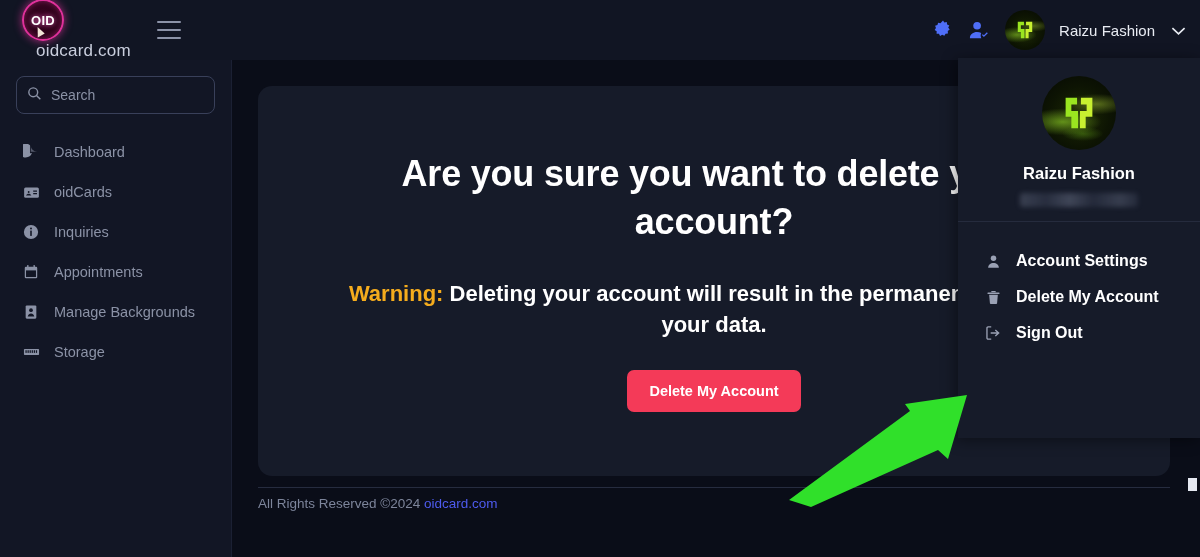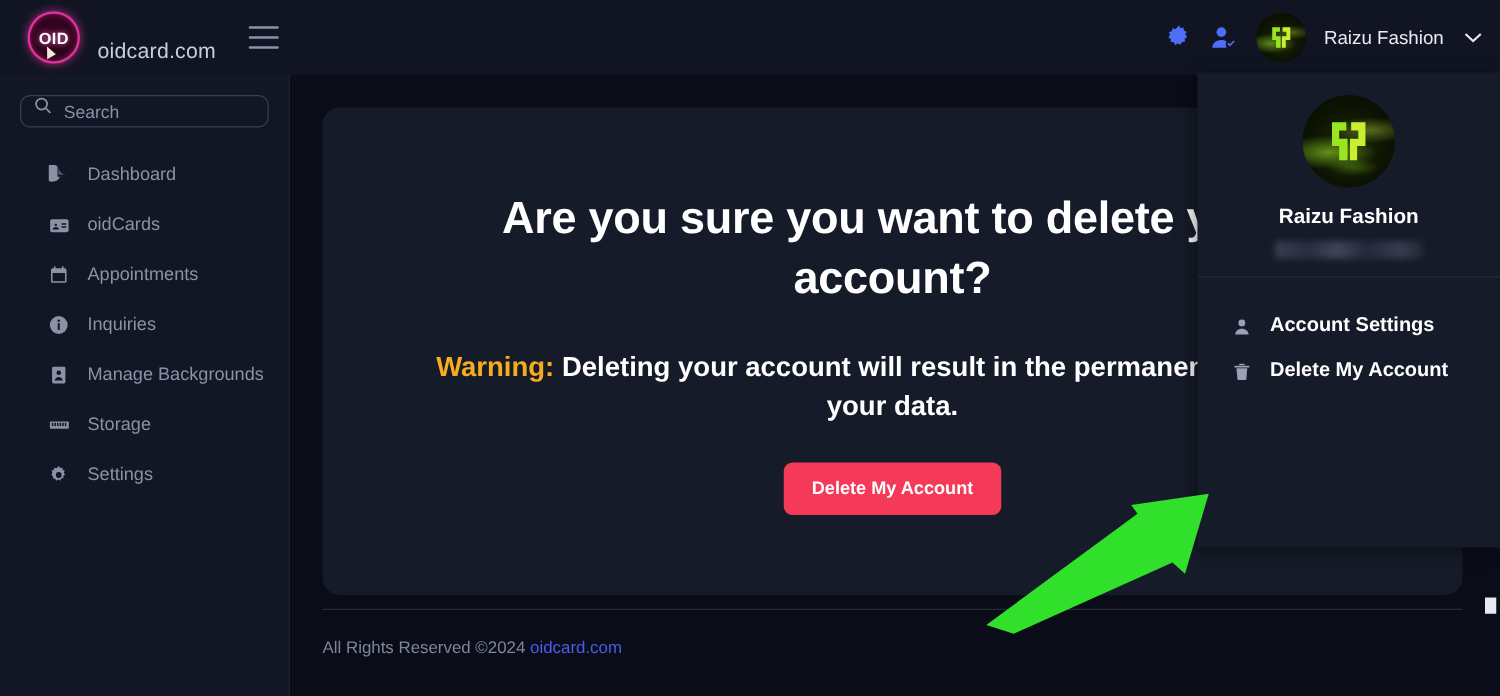--- a/index.html
+++ b/index.html
@@ -11,21 +11,21 @@
   }
   #app { position: relative; width: 1200px; height: 557px; background: #0a0d18; }
 
   
   .topbar {
     position: absolute; top: 0; left: 0; width: 1200px; height: 60px;
     background: #111523;
     display: flex; align-items: center;
     z-index: 30;
   }
-  .brand { display: flex; align-items: flex-end; padding-left: 22px; }
+  .brand { display: flex; align-items: flex-start; padding-left: 22px; flex-direction: column; }
   .oid-logo {
     width: 42px; height: 42px; border-radius: 50%;
     background: radial-gradient(circle at 50% 45%, #3d0425 0%, #2a0318 60%, #15010c 100%);
     border: 2.5px solid #e0319b;
     box-shadow: 0 0 8px rgba(224,49,155,0.75), inset 0 0 6px rgba(224,49,155,0.5);
     position: relative; display: flex; align-items: center; justify-content: center;
     flex: none;
   }
   .oid-logo .oid-text {
     font-size: 13px; font-weight: bold; color: #ffffff; letter-spacing: .3px;
@@ -73,36 +73,36 @@
   
   .sidebar {
     position: absolute; top: 60px; left: 0; width: 232px; height: 497px;
     background: #121625;
     border-right: 1px solid #1b2033;
     padding-top: 16px;
     z-index: 10;
   }
   .search-wrap { padding: 0 16px; }
   .search-box {
-    height: 26px; border: 1px solid #39405a; border-radius: 8px;
-    display: flex; padding: 0 10px; gap: 9px;
+    height: 38px; border: 1px solid #39405a; border-radius: 8px;
+    display: flex; align-items: center; padding: 0 10px; gap: 9px;
     background: transparent;
   }
   .search-box svg { flex: none; }
   .search-input {
     background: transparent; border: 0; outline: none;
     color: #9aa1b4; font-size: 14px; font-family: "Liberation Sans", sans-serif;
     width: 100%;
   }
   .search-input::placeholder { color: #8b92a6; }
 
   .nav { margin-top: 18px; }
   .nav-item {
     display: flex; align-items: center; gap: 14px;
-    height: 40px; padding-left: 38px; cursor: pointer;
+    height: 40px; padding-left: 22px; cursor: pointer;
     color: #8b92a6; font-size: 14.5px;
   }
   .nav-item .nico { width: 18px; height: 18px; display:flex; align-items:center; justify-content:center; flex:none; }
 
   
   .main {
     position: absolute; top: 60px; left: 232px; width: 968px; height: 497px;
     background: #0a0d18;
     padding: 26px 30px 0 26px;
   }
@@ -129,21 +129,21 @@
     border: 0; border-radius: 7px;
     font-size: 14.5px; font-weight: bold;
     padding: 13px 22px; cursor: pointer;
     font-family: "Liberation Sans", sans-serif;
   }
   .footer {
     position: absolute; left: 26px; right: 30px; bottom: 0; height: 80px;
   }
   .footer-rule { border-top: 1px solid #262c3f; margin-top: 10px; }
   .footer-text {
-    margin-top: 22px; color: #7d859b; font-size: 13.5px;
+    margin-top: 8px; color: #7d859b; font-size: 13.5px;
   }
   .footer-text .flink { color: #4e5bef; }
 
   
   .dropdown {
     position: absolute; top: 58px; right: 0; width: 242px; height: 380px;
     background: #161b29;
     z-index: 40;
     box-shadow: -2px 2px 14px rgba(0,0,0,0.45);
     display: flex; flex-direction: column;
@@ -271,38 +271,38 @@
             <path d="M3.2 12.2c.5-1.3 1.6-2 2.8-2s2.3.7 2.8 2" fill="#121625" stroke="none"></path>
             <path d="M10.8 7.6h4M10.8 10.2h4" stroke="#121625" stroke-width="1.3"></path>
           </svg>
         </span>
         <span>oidCards</span>
       </div>
 
       <div class="nav-item">
         <span class="nico">
           <svg width="16" height="16" viewBox="0 0 18 18" fill="#8b92a6">
+            <circle cx="9" cy="9" r="8"></circle>
+            <rect x="8.1" y="7.4" width="1.8" height="6" fill="#121625"></rect>
+            <circle cx="9" cy="5.1" r="1.1" fill="#121625"></circle>
+          </svg>
+        </span>
+        <span>Inquiries</span>
+      </div>
+
+      <div class="nav-item">
+        <span class="nico">
+          <svg width="16" height="16" viewBox="0 0 18 18" fill="#8b92a6">
             <rect x="2" y="3" width="14" height="13" rx="1.4"></rect>
             <rect x="3.4" y="7.2" width="11.2" height="7.4" fill="#121625"></rect>
             <rect x="4.6" y="1.2" width="1.6" height="3.2" rx=".6"></rect>
             <rect x="11.8" y="1.2" width="1.6" height="3.2" rx=".6"></rect>
           </svg>
         </span>
         <span>Appointments</span>
-      </div>
-
-      <div class="nav-item">
-        <span class="nico">
-          <svg width="16" height="16" viewBox="0 0 18 18" fill="#8b92a6">
-            <circle cx="9" cy="9" r="8"></circle>
-            <rect x="8.1" y="7.4" width="1.8" height="6" fill="#121625"></rect>
-            <circle cx="9" cy="5.1" r="1.1" fill="#121625"></circle>
-          </svg>
-        </span>
-        <span>Inquiries</span>
       </div>
 
 
       <div class="nav-item">
         <span class="nico">
           <svg width="16" height="16" viewBox="0 0 18 18" fill="#8b92a6">
             <rect x="3" y="1.6" width="12" height="15" rx="1.3"></rect>
             <circle cx="9" cy="7" r="2.1" fill="#121625"></circle>
             <path d="M5.3 14c.5-2.2 2-3.3 3.7-3.3s3.2 1.1 3.7 3.3z" fill="#121625"></path>
           </svg>
@@ -319,29 +319,20 @@
             <rect x="4.8" y="6.6" width="1.3" height="2.8" fill="#121625"></rect>
             <rect x="7" y="6.6" width="1.3" height="2.8" fill="#121625"></rect>
             <rect x="9.2" y="6.6" width="1.3" height="2.8" fill="#121625"></rect>
             <rect x="11.4" y="6.6" width="1.3" height="2.8" fill="#121625"></rect>
             <rect x="13.6" y="6.6" width="1.3" height="2.8" fill="#121625"></rect>
           </svg>
         </span>
         <span>Storage</span>
       </div>
 
-      <div class="nav-item">
-        <span class="nico">
-          <svg width="16" height="16" viewBox="0 0 18 18" fill="#8b92a6">
-            <path d="M9 1l1.2 1.7 2-.4.3 2 1.9.9-.9 1.8 1.2 1.6-1.6 1.2.2 2-2 .3-1 1.8-1.8-.8-1.8 1-.9-1.8-2-.2.1-2-1.7-1 1.1-1.7L2.6 5l1.9-.6.6-1.9 1.9.5L9 1z"></path>
-            <circle cx="9" cy="9" r="2.6" fill="#121625"></circle>
-          </svg>
-        </span>
-        <span>Settings</span>
-      </div>
 
     </div>
   </div>
 
   <div class="main">
     <div class="card">
       <div class="card-title">Are you sure you want to delete your account?</div>
       <div class="card-warning">
         <span class="wlabel">Warning:</span>
         <span>Deleting your account will result in the permanent loss of all your data.</span>
@@ -389,20 +380,29 @@
         <span class="dico">
           <svg width="15" height="15" viewBox="0 0 18 18" fill="#9aa1b4">
             <rect x="1.8" y="3" width="14.4" height="1.9" rx=".6"></rect>
             <path d="M6.4 1.2h5.2v1.5H6.4z"></path>
             <path d="M3.8 5.6h10.4l-.9 10.2a1 1 0 01-1 .9H5.7a1 1 0 01-1-.9L3.8 5.6z"></path>
           </svg>
         </span>
         <span>Delete My Account</span>
       </div>
 
+      <div class="dd-item">
+        <span class="dico">
+          <svg width="16" height="16" viewBox="0 0 18 18" fill="none" stroke="#9aa1b4" stroke-width="1.5">
+            <path d="M7 2.2H3.4a1.2 1.2 0 00-1.2 1.2v11.2a1.2 1.2 0 001.2 1.2H7"></path>
+            <path d="M11.6 5.6L15.4 9l-3.8 3.4M6.4 9h8.6"></path>
+          </svg>
+        </span>
+        <span>Sign Out</span>
+      </div>
 
     </div>
   </div>
 
   <div class="scroll-frag"></div>
 
   <svg class="arrow-overlay" viewBox="0 0 1200 557">
     <polygon points="789,500 910,411 905,404 967,395 948,459 938,450 811,507" fill="#30e02a"></polygon>
   </svg>
 

